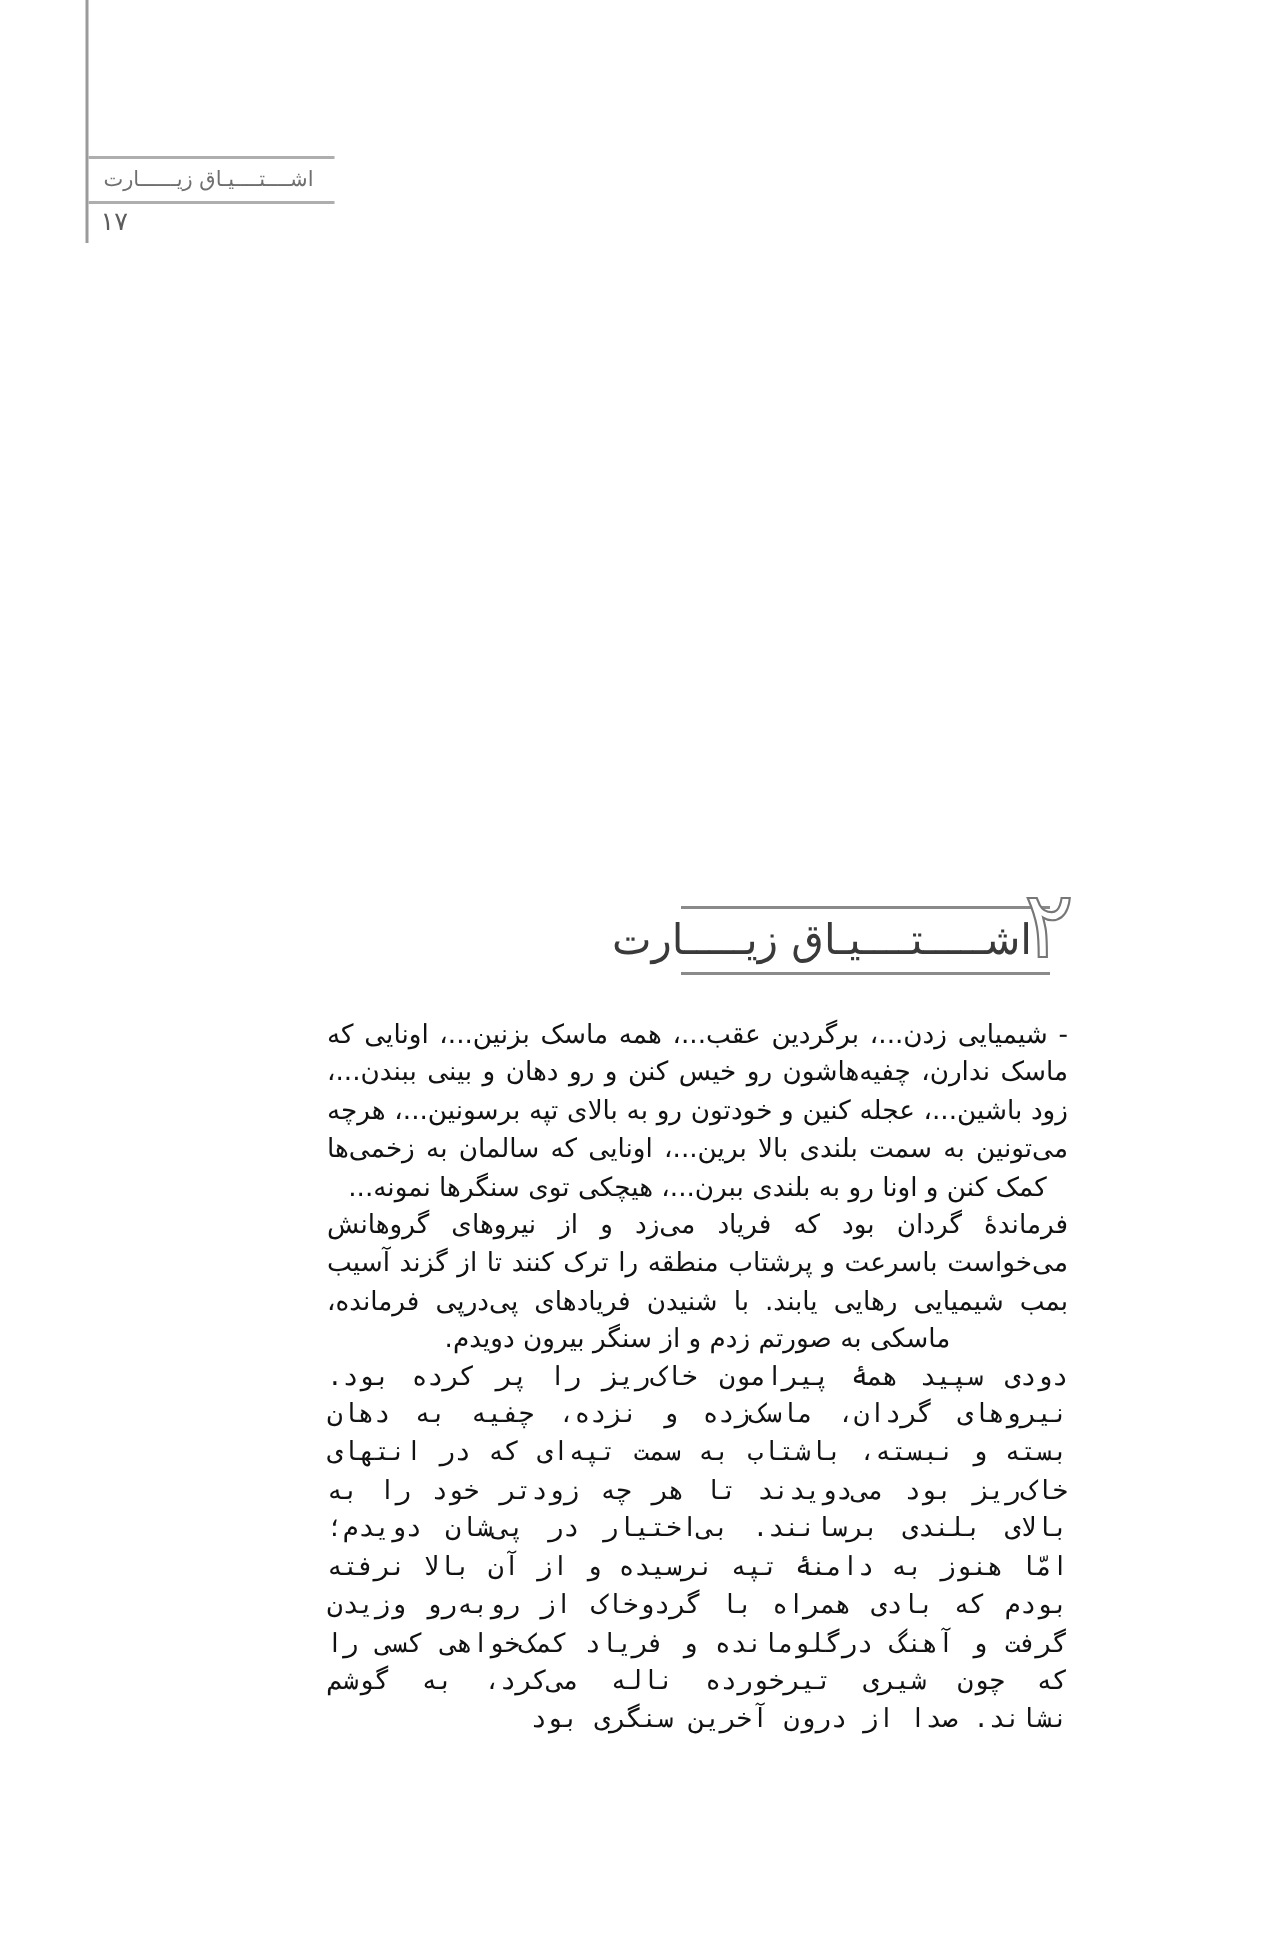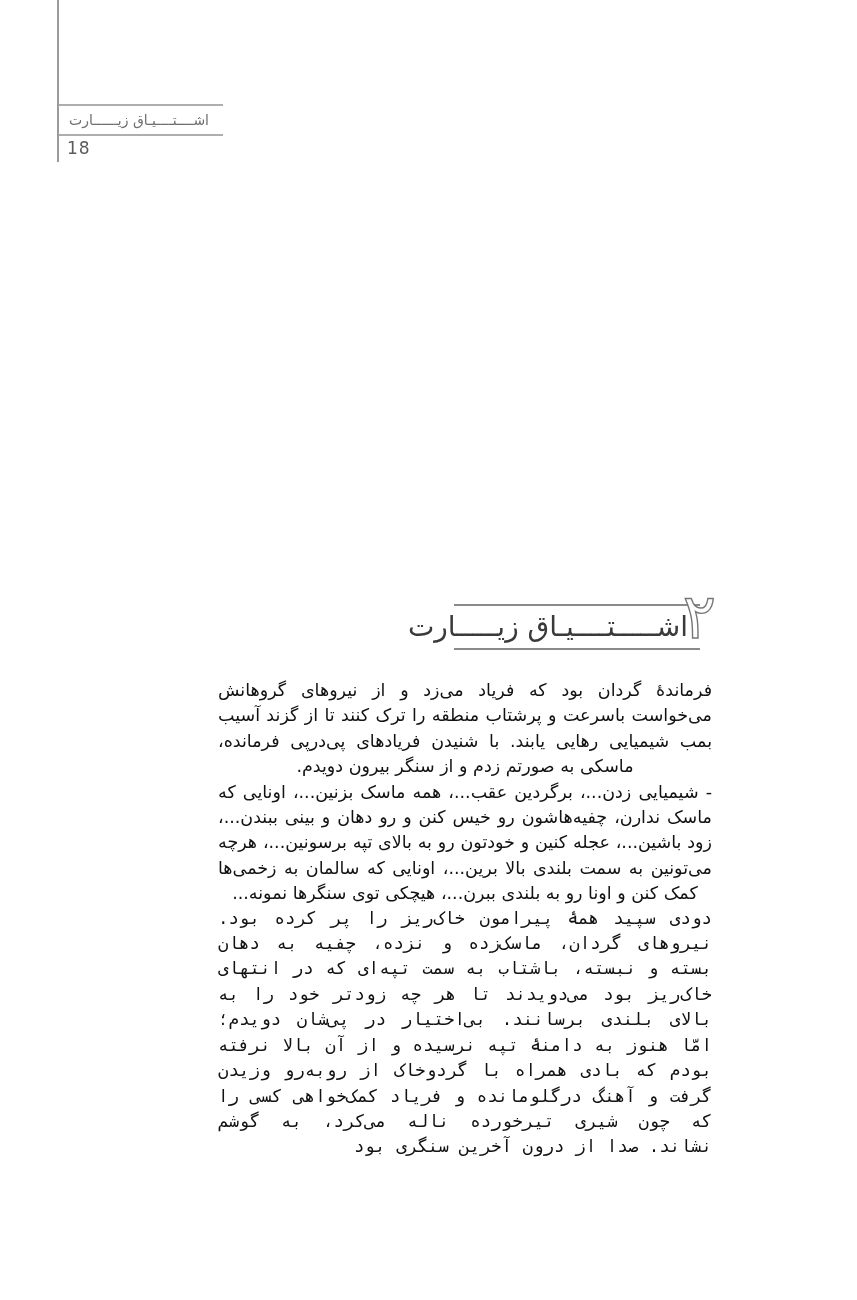--- a/index.html
+++ b/index.html
@@ -147,29 +147,29 @@
 </head>
 <body>
 
 <div class="page">
 
   <div class="header-block">
     <div class="header-vrule"></div>
     <div class="header-rule top"></div>
     <div class="header-title">اشــــتــــیـاق زیــــــارت</div>
     <div class="header-rule bot"></div>
-    <div class="page-number">18</div>
+    <div class="page-number">۱۷</div>
   </div>
 
   <div class="chapter">
     <div class="chapter-rule top"></div>
     <div class="chapter-title">اشـــــتــــیـاق زیـــــارت</div>
     <div class="chapter-rule bot"></div>
     <div class="chapter-num">۲</div>
   </div>
 
   <div class="body-text">
+    <p class="para tail-center">- شیمیایی زدن...، برگردین عقب...، همه ماسک بزنین...، اونایی که ماسک ندارن، چفیه‌هاشون رو خیس کنن و رو دهان و بینی ببندن...، زود باشین...، عجله کنین و خودتون رو به بالای تپه برسونین...، هرچه می‌تونین به سمت بلندی بالا برین...، اونایی که سالمان به زخمی‌ها کمک کنن و اونا رو به بلندی ببرن...، هیچکی توی سنگرها نمونه...</p>
     <p class="para tail-center">فرماندۀ گردان بود که فریاد می‌زد و از نیروهای گروهانش می‌خواست باسرعت و پرشتاب منطقه را ترک کنند تا از گزند آسیب بمب شیمیایی رهایی یابند. با شنیدن فریادهای پی‌درپی فرمانده، ماسکی به صورتم زدم و از سنگر بیرون دویدم.</p>
-    <p class="para tail-center">- شیمیایی زدن...، برگردین عقب...، همه ماسک بزنین...، اونایی که ماسک ندارن، چفیه‌هاشون رو خیس کنن و رو دهان و بینی ببندن...، زود باشین...، عجله کنین و خودتون رو به بالای تپه برسونین...، هرچه می‌تونین به سمت بلندی بالا برین...، اونایی که سالمان به زخمی‌ها کمک کنن و اونا رو به بلندی ببرن...، هیچکی توی سنگرها نمونه...</p>
     <p class="para flow">دودی سپید همۀ پیرامون خاک‌ریز را پر کرده بود. نیروهای گردان، ماسک‌زده و نزده، چفیه به دهان بسته و نبسته، باشتاب به سمت تپه‌ای که در انتهای خاک‌ریز بود می‌دویدند تا هر چه زودتر خود را به بالای بلندی برسانند. بی‌اختیار در پی‌شان دویدم؛ امّا هنوز به دامنۀ تپه نرسیده و از آن بالا نرفته بودم که بادی همراه با گردوخاک از روبه‌رو وزیدن گرفت و آهنگ درگلومانده و فریاد کمک‌خواهی کسی را که چون شیری تیرخورده ناله می‌کرد، به گوشم نشاند. صدا از درون آخرین سنگری بود</p>
   </div>
 
 </div>
 
 </body></html>

